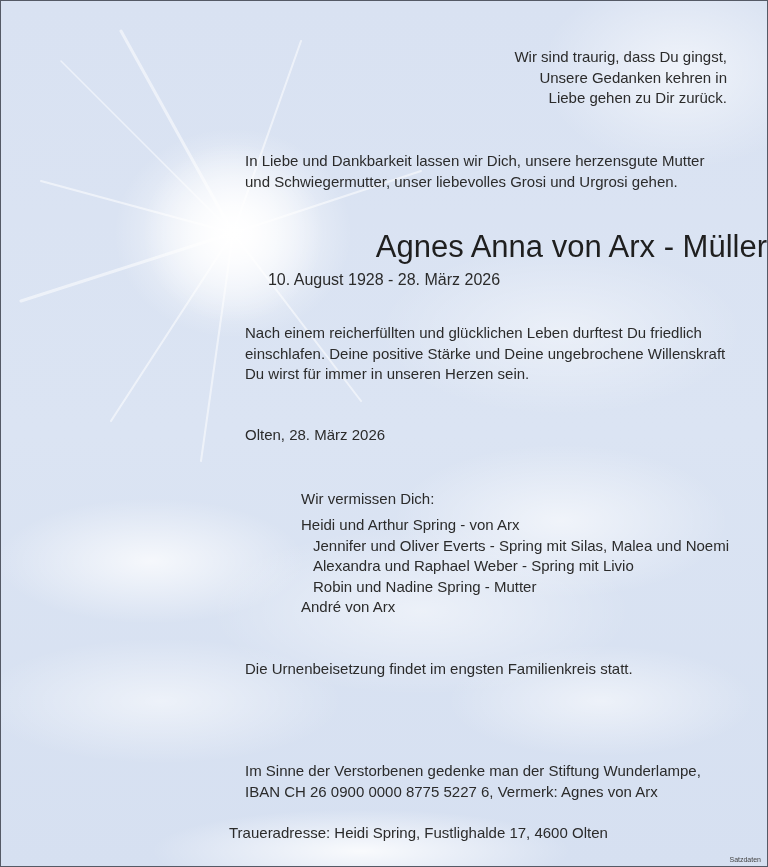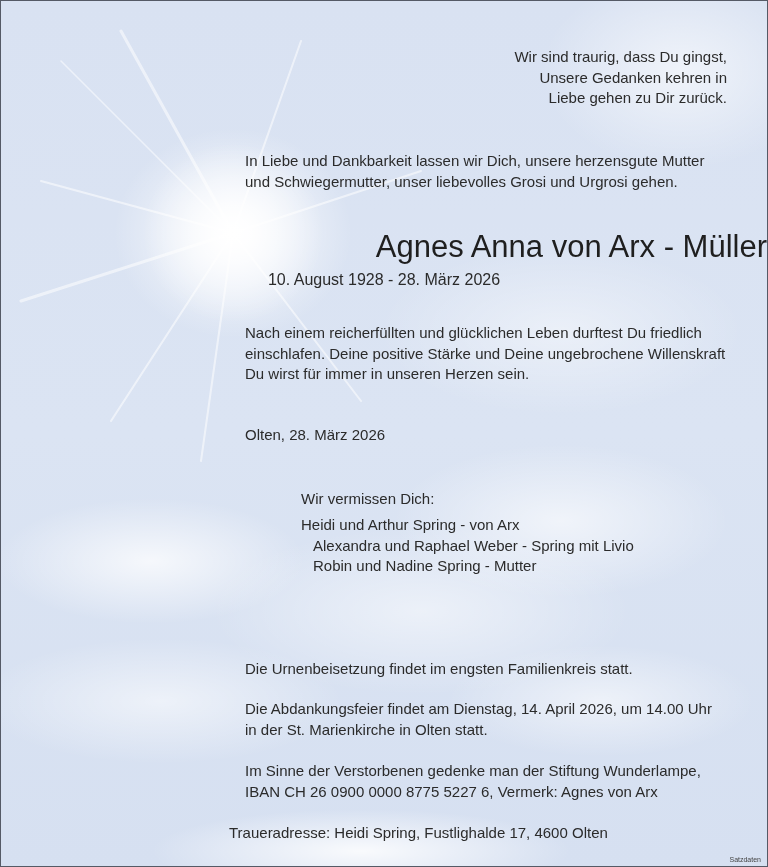--- a/index.html
+++ b/index.html
@@ -87,30 +87,28 @@
     <span class="line">einschlafen. Deine positive Stärke und Deine ungebrochene Willenskraft</span>
     <span class="line">Du wirst für immer in unseren Herzen sein.</span>
   </div>
 
   <div class="txt place">Olten, 28. März 2026</div>
 
   <div class="txt miss-title">Wir vermissen Dich:</div>
 
   <div class="txt family">
     <span class="line">Heidi und Arthur Spring - von Arx</span>
+    <span class="line indent">Jennifer und Oliver Everts - Spring mit Silas, Malea und Noemi</span>
     <span class="line indent">Alexandra und Raphael Weber - Spring mit Livio</span>
     <span class="line indent">Robin und Nadine Spring - Mutter</span>
+    <span class="line">André von Arx</span>
   </div>
 
   <div class="txt urn">Die Urnenbeisetzung findet im engsten Familienkreis statt.</div>
 
-  <div class="txt ceremony">
-    <span class="line">Die Abdankungsfeier findet am Dienstag, 14. April 2026, um 14.00 Uhr</span>
-    <span class="line">in der St. Marienkirche in Olten statt.</span>
-  </div>
 
   <div class="txt donation">
     <span class="line">Im Sinne der Verstorbenen gedenke man der Stiftung Wunderlampe,</span>
     <span class="line">IBAN CH 26 0900 0000 8775 5227 6, Vermerk: Agnes von Arx</span>
   </div>
 
   <div class="txt address">Traueradresse: Heidi Spring, Fustlighalde 17, 4600 Olten</div>
 
   <div class="credit">Satzdaten</div>
 </div>

